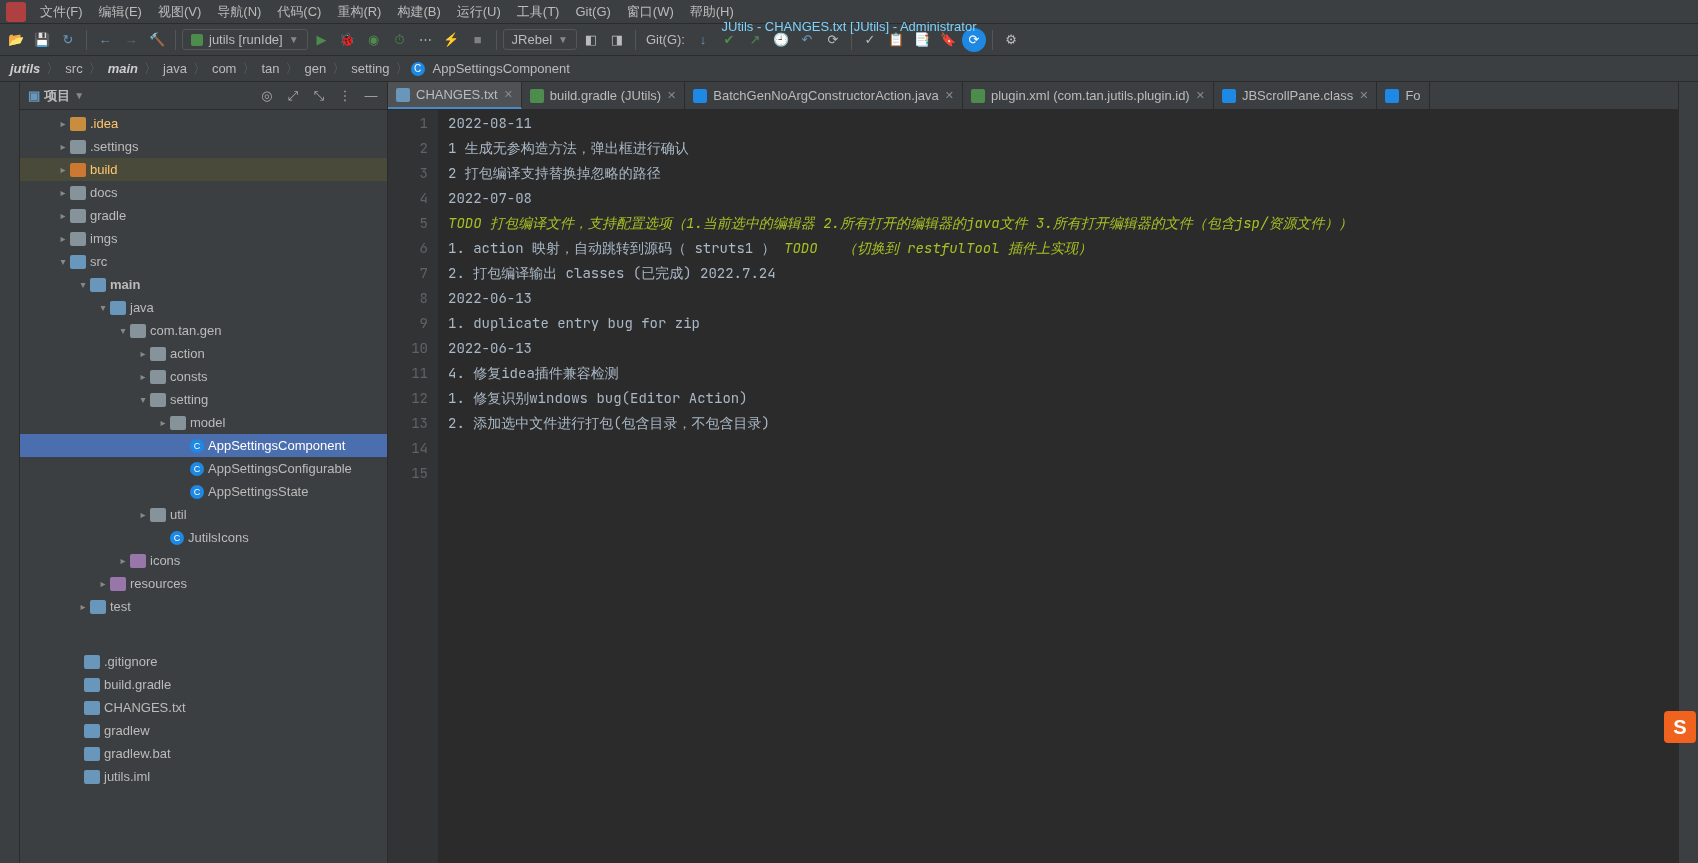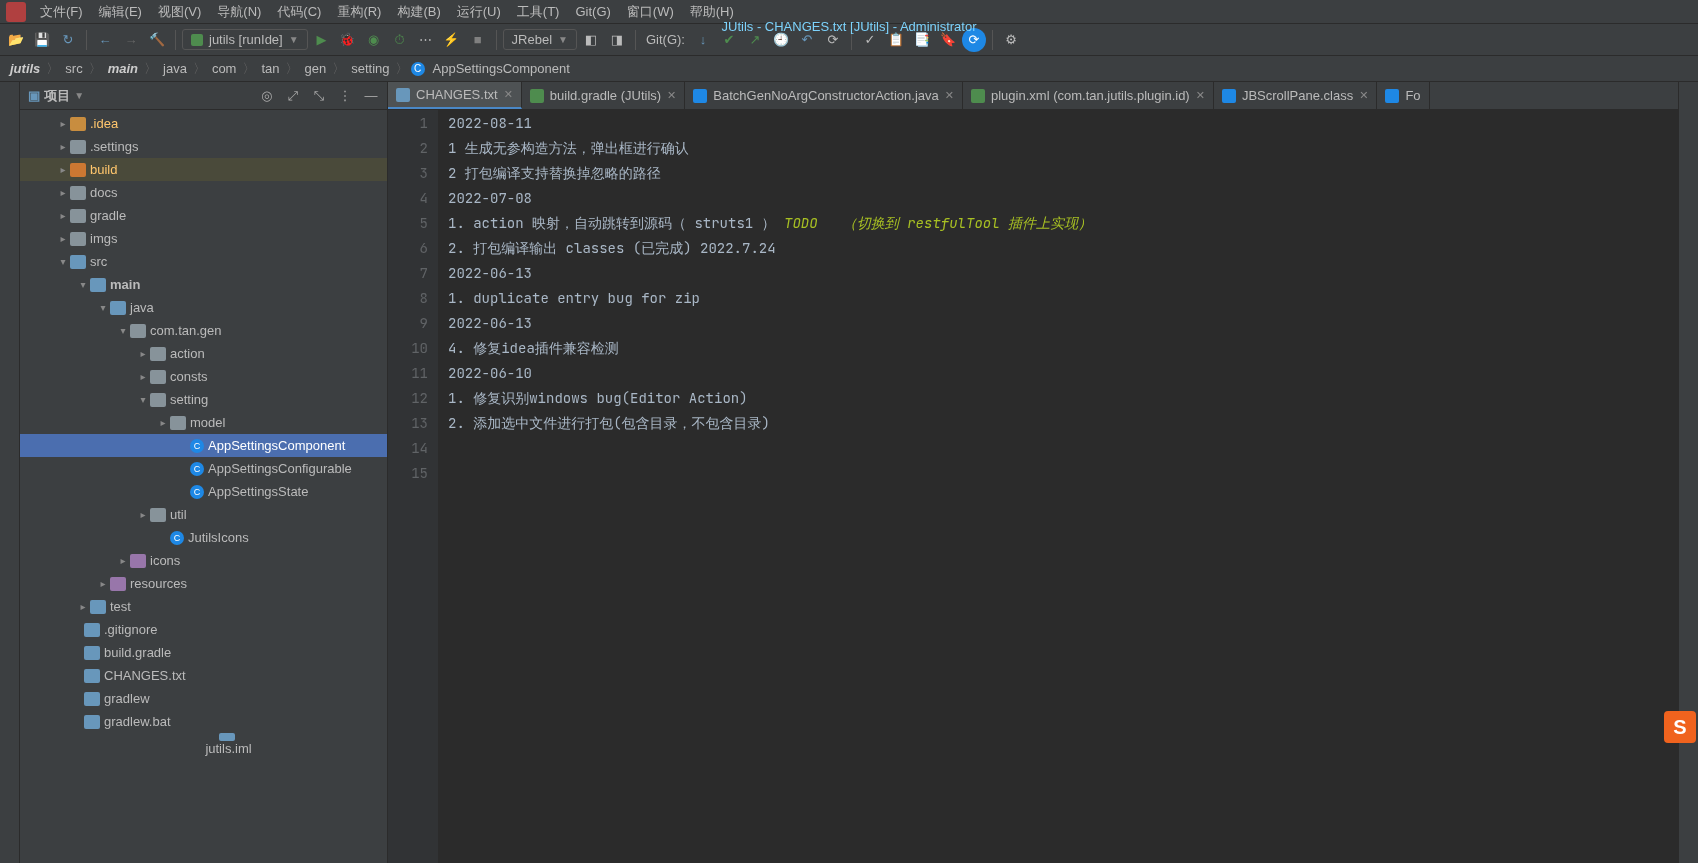--- a/index.html
+++ b/index.html
@@ -469,21 +469,21 @@
         <div class="tree-row" style="padding-left: 76px;">
           <span class="tree-chevron">▸</span>
           <span class="tree-icon folder-purple"></span>
           <span>resources</span>
         </div>
         <div class="tree-row" style="padding-left: 56px;">
           <span class="tree-chevron">▸</span>
           <span class="tree-icon folder-blue"></span>
           <span>test</span>
         </div>
-        <div class="tree-row" style="padding-left: 50px;">
+        <div class="tree-row" style="padding-left: 50px; margin-top: 32px;">
           <span class="tree-chevron"></span>
           <span class="tree-icon file-icon"></span>
           <span>.gitignore</span>
         </div>
         <div class="tree-row" style="padding-left: 50px; align-items: center;">
           <span class="tree-chevron"></span>
           <span class="tree-icon file-icon"></span>
           <span>build.gradle</span>
         </div>
         <div class="tree-row" style="padding-left: 50px;">
@@ -494,21 +494,21 @@
         <div class="tree-row" style="padding-left: 50px;">
           <span class="tree-chevron"></span>
           <span class="tree-icon file-icon"></span>
           <span>gradlew</span>
         </div>
         <div class="tree-row" style="padding-left: 50px;">
           <span class="tree-chevron"></span>
           <span class="tree-icon file-icon"></span>
           <span>gradlew.bat</span>
         </div>
-        <div class="tree-row" style="padding-left: 50px; flex-direction: column;">
+        <div class="tree-row" style="padding-left: 50px;">
           <span class="tree-chevron"></span>
           <span class="tree-icon file-icon"></span>
           <span>jutils.iml</span>
         </div>
       </div>
   </div>
 
   <div class="editor-area">
     <div class="editor-tabs" id="tabs">
         <div class="editor-tab active">
@@ -557,27 +557,27 @@
           <div>12</div>
           <div>13</div>
           <div>14</div>
           <div>15</div>
         </div>
       <div class="code" id="code">
           <div>2022-08-11</div>
           <div>1 生成无参构造方法，弹出框进行确认</div>
           <div>2 打包编译支持替换掉忽略的路径</div>
           <div>2022-07-08</div>
+          <div><span class="todo">TODO 打包编译文件，支持配置选项（1.当前选中的编辑器 2.所有打开的编辑器的java文件 3.所有打开编辑器的文件（包含jsp/资源文件））</span></div>
           <div>1. action 映射，自动跳转到源码（ struts1 ） <span class="todo">TODO   （切换到 restfulTool 插件上实现）</span></div>
           <div>2. 打包编译输出 classes (已完成) 2022.7.24</div>
           <div>2022-06-13</div>
           <div>1. duplicate entry bug for zip</div>
           <div>2022-06-13</div>
           <div>4. 修复idea插件兼容检测</div>
-          <div>2022-06-10</div>
           <div>1. 修复识别windows bug(Editor Action)</div>
           <div>2. 添加选中文件进行打包(包含目录，不包含目录)</div>
         </div>
     </div>
   </div>
 
   <div class="right-strip"></div>
 </div>
 
 <div class="floating-icon">S</div>

